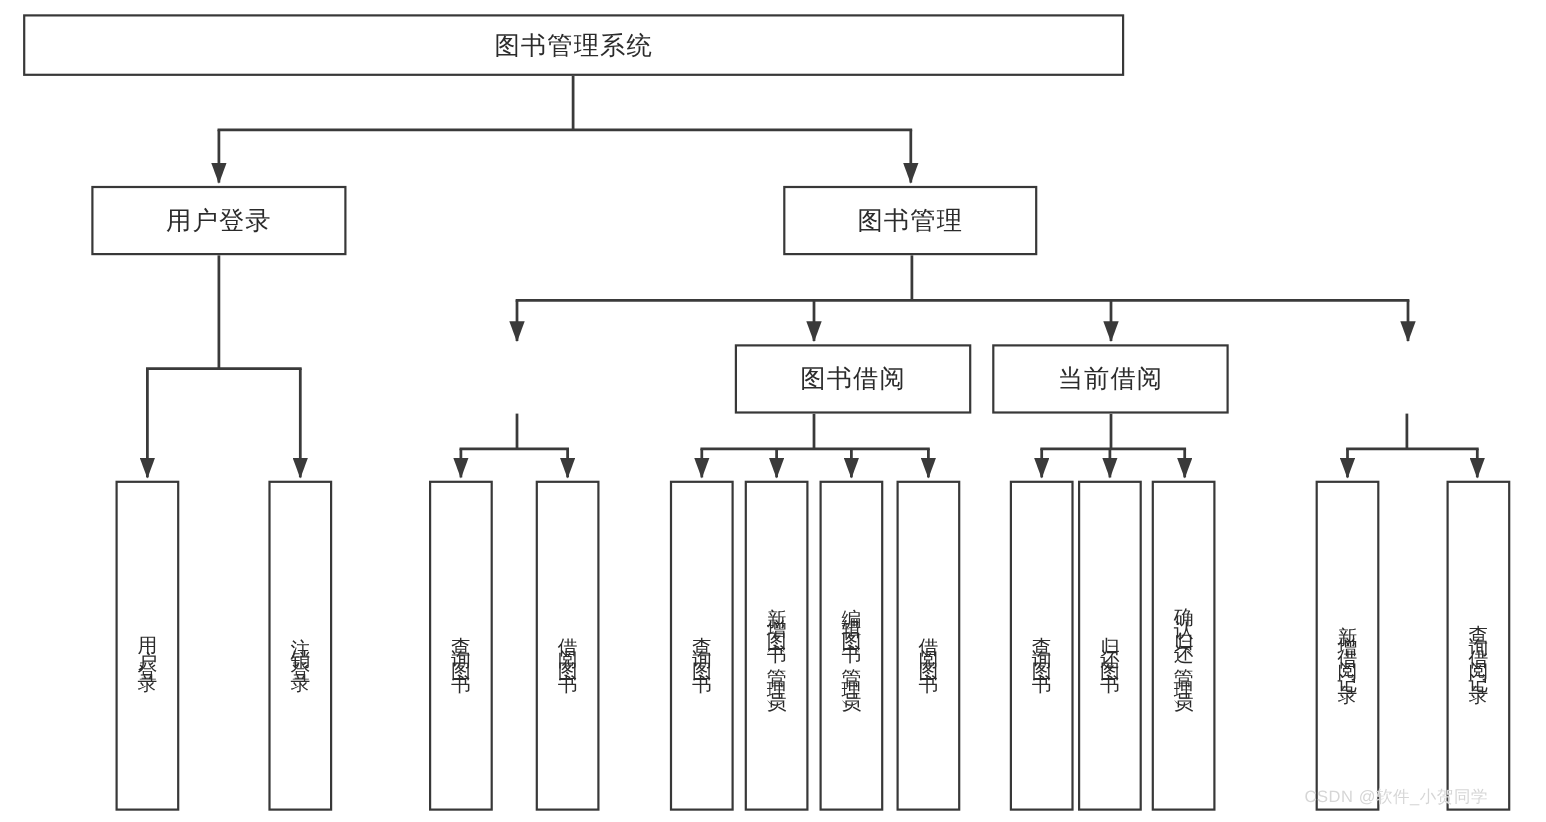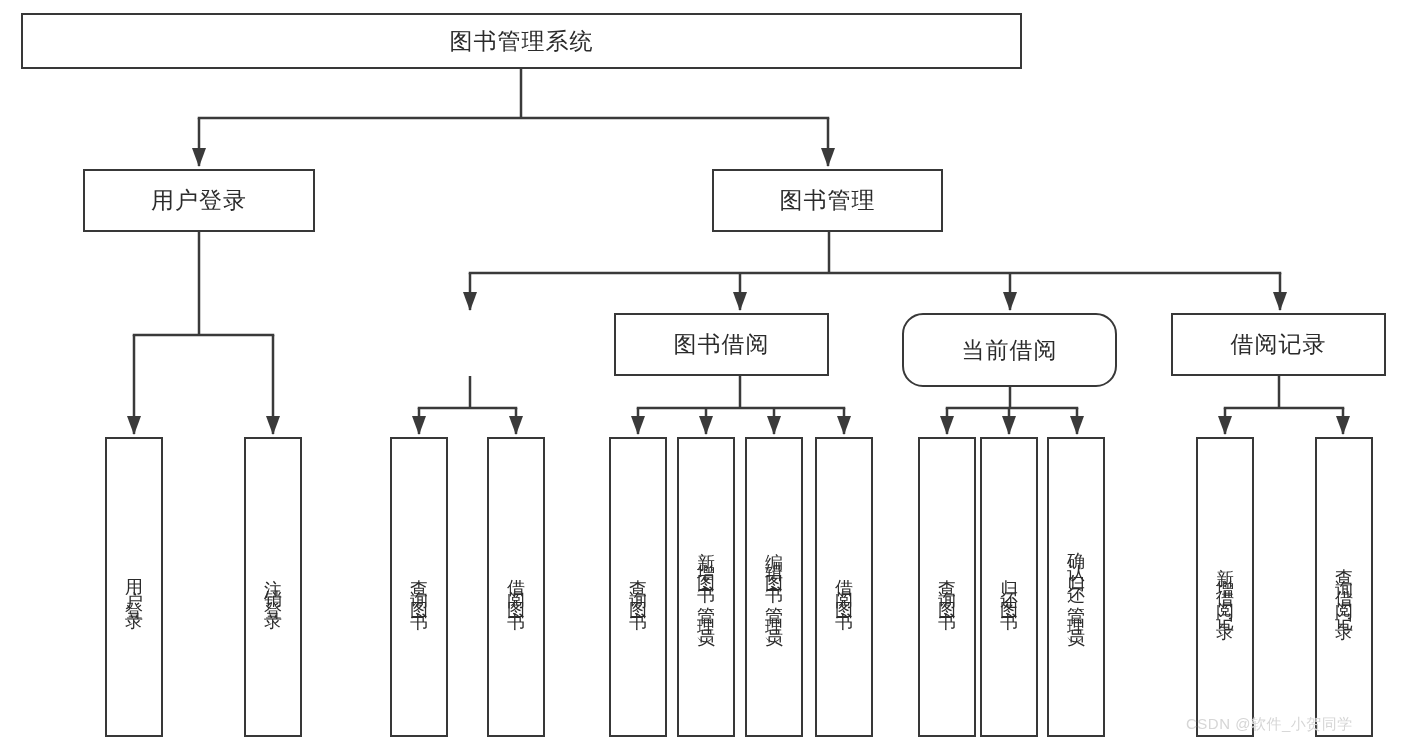--- a/index.html
+++ b/index.html
@@ -40,22 +40,22 @@
     text-orientation: mixed;
     letter-spacing: 11px;
     line-height: 1;
   }
 
   
   .root  { left: 21px;   top: 13px;  width: 1001px; height: 56px; }
   .l2a   { left: 83px;   top: 169px; width: 232px;  height: 63px; }
   .l2b   { left: 712px;  top: 169px; width: 231px;  height: 63px; }
   .l3a   { left: 363px;  top: 313px; width: 215px;  height: 63px; }
-  .l3b   { left: 614px;  top: 313px; width: 215px;  height: 63px; }
-  .l3c   { left: 902px;  top: 313px; width: 215px;  height: 74px; border-radius: 21px; }
+  .l3b   { left: 668px;  top: 313px; width: 215px;  height: 63px; }
+  .l3c   { left: 902px;  top: 313px; width: 215px;  height: 63px; }
   .l3d   { left: 1171px; top: 313px; width: 215px;  height: 63px; }
 
   
   .leaf { top: 437px; height: 300px; width: 58px; }
   .p1  { left: 105px; }
   .p2  { left: 244px; }
   .p3  { left: 390px; }
   .p4  { left: 487px; }
   .p5  { left: 609px; }
   .p6  { left: 677px; }
@@ -144,23 +144,20 @@
   <div class="node h l2b">
     <span>图书管理</span>
   </div>
 
   <div class="node h l3b">
     <span>图书借阅</span>
   </div>
   <div class="node h l3c">
     <span>当前借阅</span>
   </div>
-  <div class="node h l3d">
-    <span>借阅记录</span>
-  </div>
 
   <div class="node leaf p1">
     <span>用户登录</span>
   </div>
   <div class="node leaf p2">
     <span>注销登录</span>
   </div>
 
   <div class="node leaf p3">
     <span>查询图书</span>

